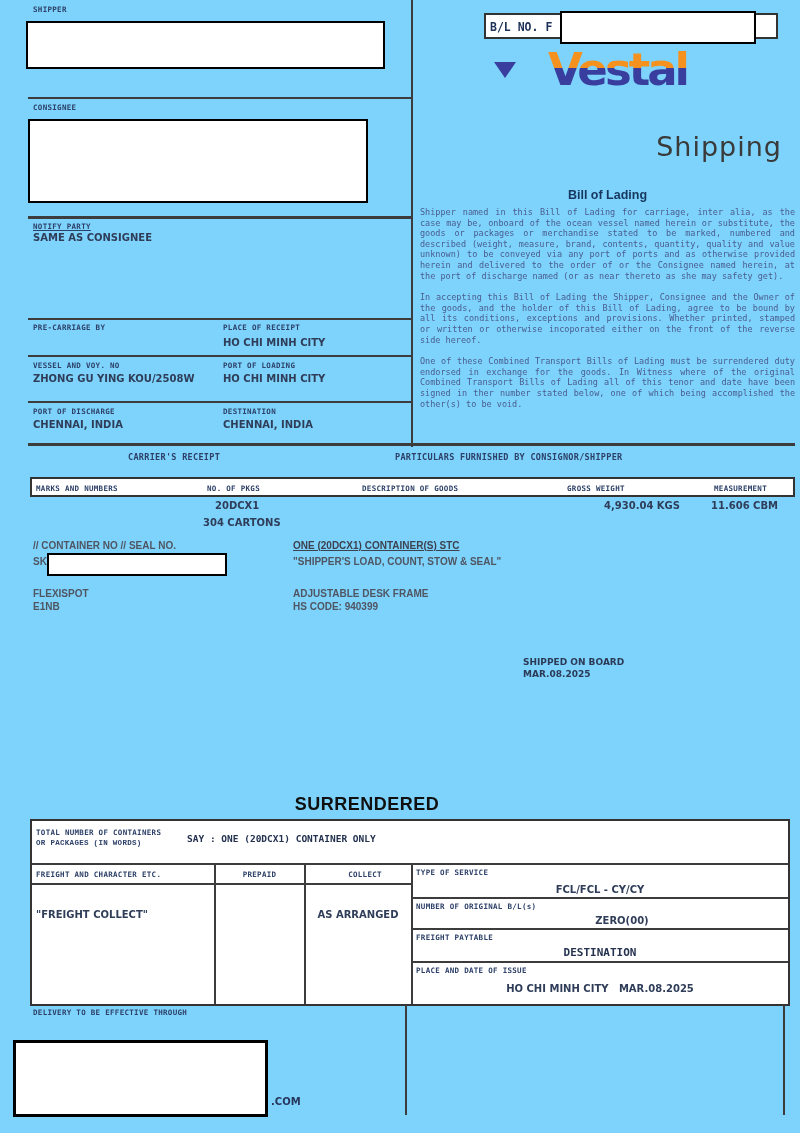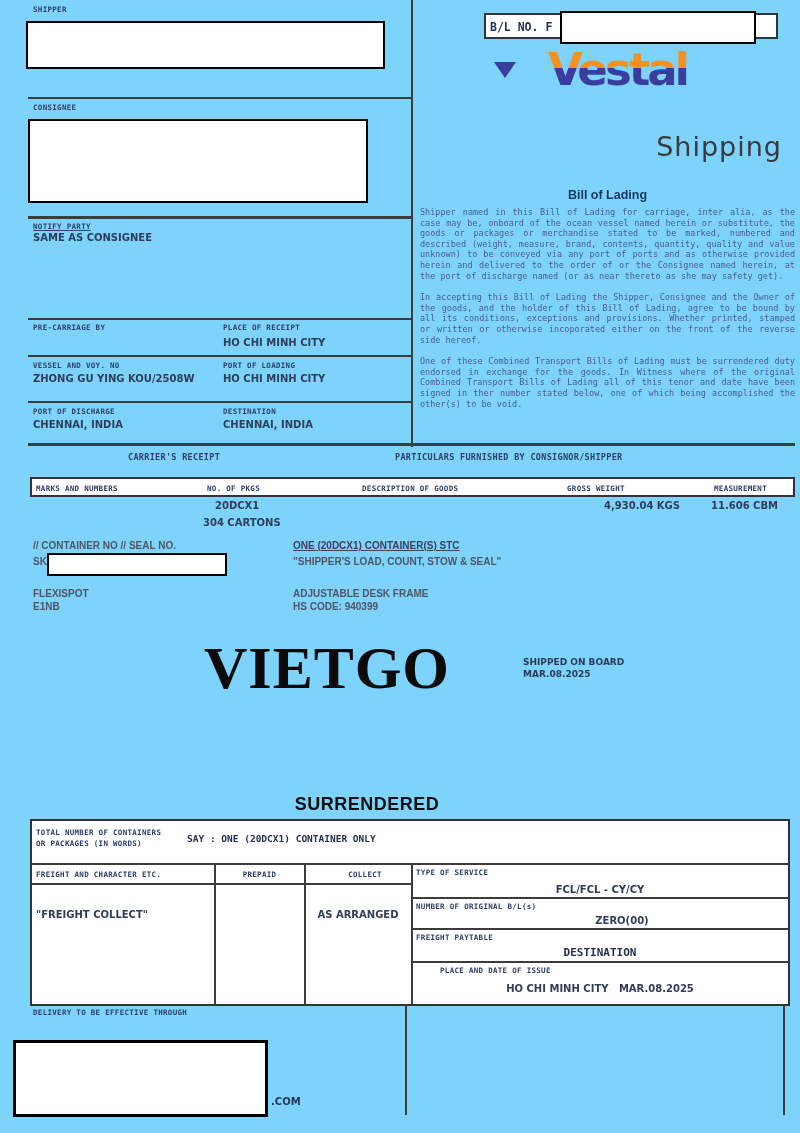--- a/index.html
+++ b/index.html
@@ -103,30 +103,29 @@
   <div class="abs gval" style="left:33px;top:556px;">SK</div>
   <div class="abs redact" style="left:47px;top:553px;width:180px;height:23px;"></div>
   <div class="abs gval" style="left:33px;top:588px;">FLEXISPOT</div>
   <div class="abs gval" style="left:33px;top:601px;">E1NB</div>
 
   <div class="abs gval" style="left:293px;top:540px;text-decoration:underline;color:#3d4250;">ONE (20DCX1) CONTAINER(S) STC</div>
   <div class="abs gval" style="left:293px;top:556px;">"SHIPPER'S LOAD, COUNT, STOW &amp; SEAL"</div>
   <div class="abs gval" style="left:293px;top:588px;">ADJUSTABLE DESK FRAME</div>
   <div class="abs gval" style="left:293px;top:601px;">HS CODE: 940399</div>
 
-  <div class="abs stamp-big ctr" style="left:157px;top:634px;width:340px;">VIETGO</div>
   <div class="abs stamp-small" style="left:523px;top:657px;">SHIPPED ON BOARD</div>
   <div class="abs stamp-small" style="left:523px;top:669px;">MAR.08.2025</div>
 
   <div class="abs surrendered ctr" style="left:247px;top:794px;width:240px;">SURRENDERED</div>
 
   <div class="abs box" style="left:30px;top:819px;width:760px;height:187px;">
 
     <div class="abs flabel" style="left:4px;top:7px;">TOTAL NUMBER OF CONTAINERS</div>
-    <div class="abs flabel" style="left:4px;top:18px;">OR PACKAGES (IN WORDS)</div>
+    <div class="abs flabel" style="left:4px;top:18px;font-family:Liberation Mono, monospace;">OR PACKAGES (IN WORDS)</div>
     <div class="abs monoval" style="left:155px;top:12px;">SAY : ONE (20DCX1) CONTAINER ONLY</div>
     <div class="abs line-h" style="left:0;top:42px;width:756px;"></div>
 
     <div class="abs line-v" style="left:182px;top:42px;height:141px;"></div>
     <div class="abs line-v" style="left:272px;top:42px;height:141px;"></div>
     <div class="abs line-v" style="left:379px;top:42px;height:141px;"></div>
 
     <div class="abs flabel" style="left:4px;top:49px;">FREIGHT AND CHARACTER ETC.</div>
     <div class="abs flabel ctr" style="left:183px;top:49px;width:89px;">PREPAID</div>
     <div class="abs flabel ctr" style="left:273px;top:49px;width:120px;">COLLECT</div>
@@ -140,21 +139,21 @@
     <div class="abs line-h" style="left:379px;top:76px;width:377px;"></div>
 
     <div class="abs flabel" style="left:384px;top:81px;">NUMBER OF ORIGINAL B/L(s)</div>
     <div class="abs fval ctr" style="left:380px;top:94px;width:420px;">ZERO(00)</div>
     <div class="abs line-h" style="left:379px;top:107px;width:377px;"></div>
 
     <div class="abs flabel" style="left:384px;top:112px;">FREIGHT PAYTABLE</div>
     <div class="abs monoval ctr" style="left:380px;top:125px;width:376px;font-size:11px;">DESTINATION</div>
     <div class="abs line-h" style="left:379px;top:140px;width:377px;"></div>
 
-    <div class="abs flabel" style="left:384px;top:145px;margin-left:24px;">PLACE AND DATE OF ISSUE</div>
+    <div class="abs flabel" style="left:384px;top:145px;">PLACE AND DATE OF ISSUE</div>
     <div class="abs fval ctr" style="left:380px;top:162px;width:376px;">HO CHI MINH CITY   MAR.08.2025</div>
   </div>
 
   <div class="abs flabel" style="left:33px;top:1008px;">DELIVERY TO BE EFFECTIVE THROUGH</div>
   <div class="abs line-v" style="left:405px;top:1005px;height:110px;"></div>
   <div class="abs line-v" style="left:783px;top:1005px;height:110px;"></div>
 
   <div class="abs redact" style="left:13px;top:1040px;width:255px;height:77px;border-width:3px;"></div>
   <div class="abs fval" style="left:271px;top:1096px;color:#26365c;">.COM</div>
 

